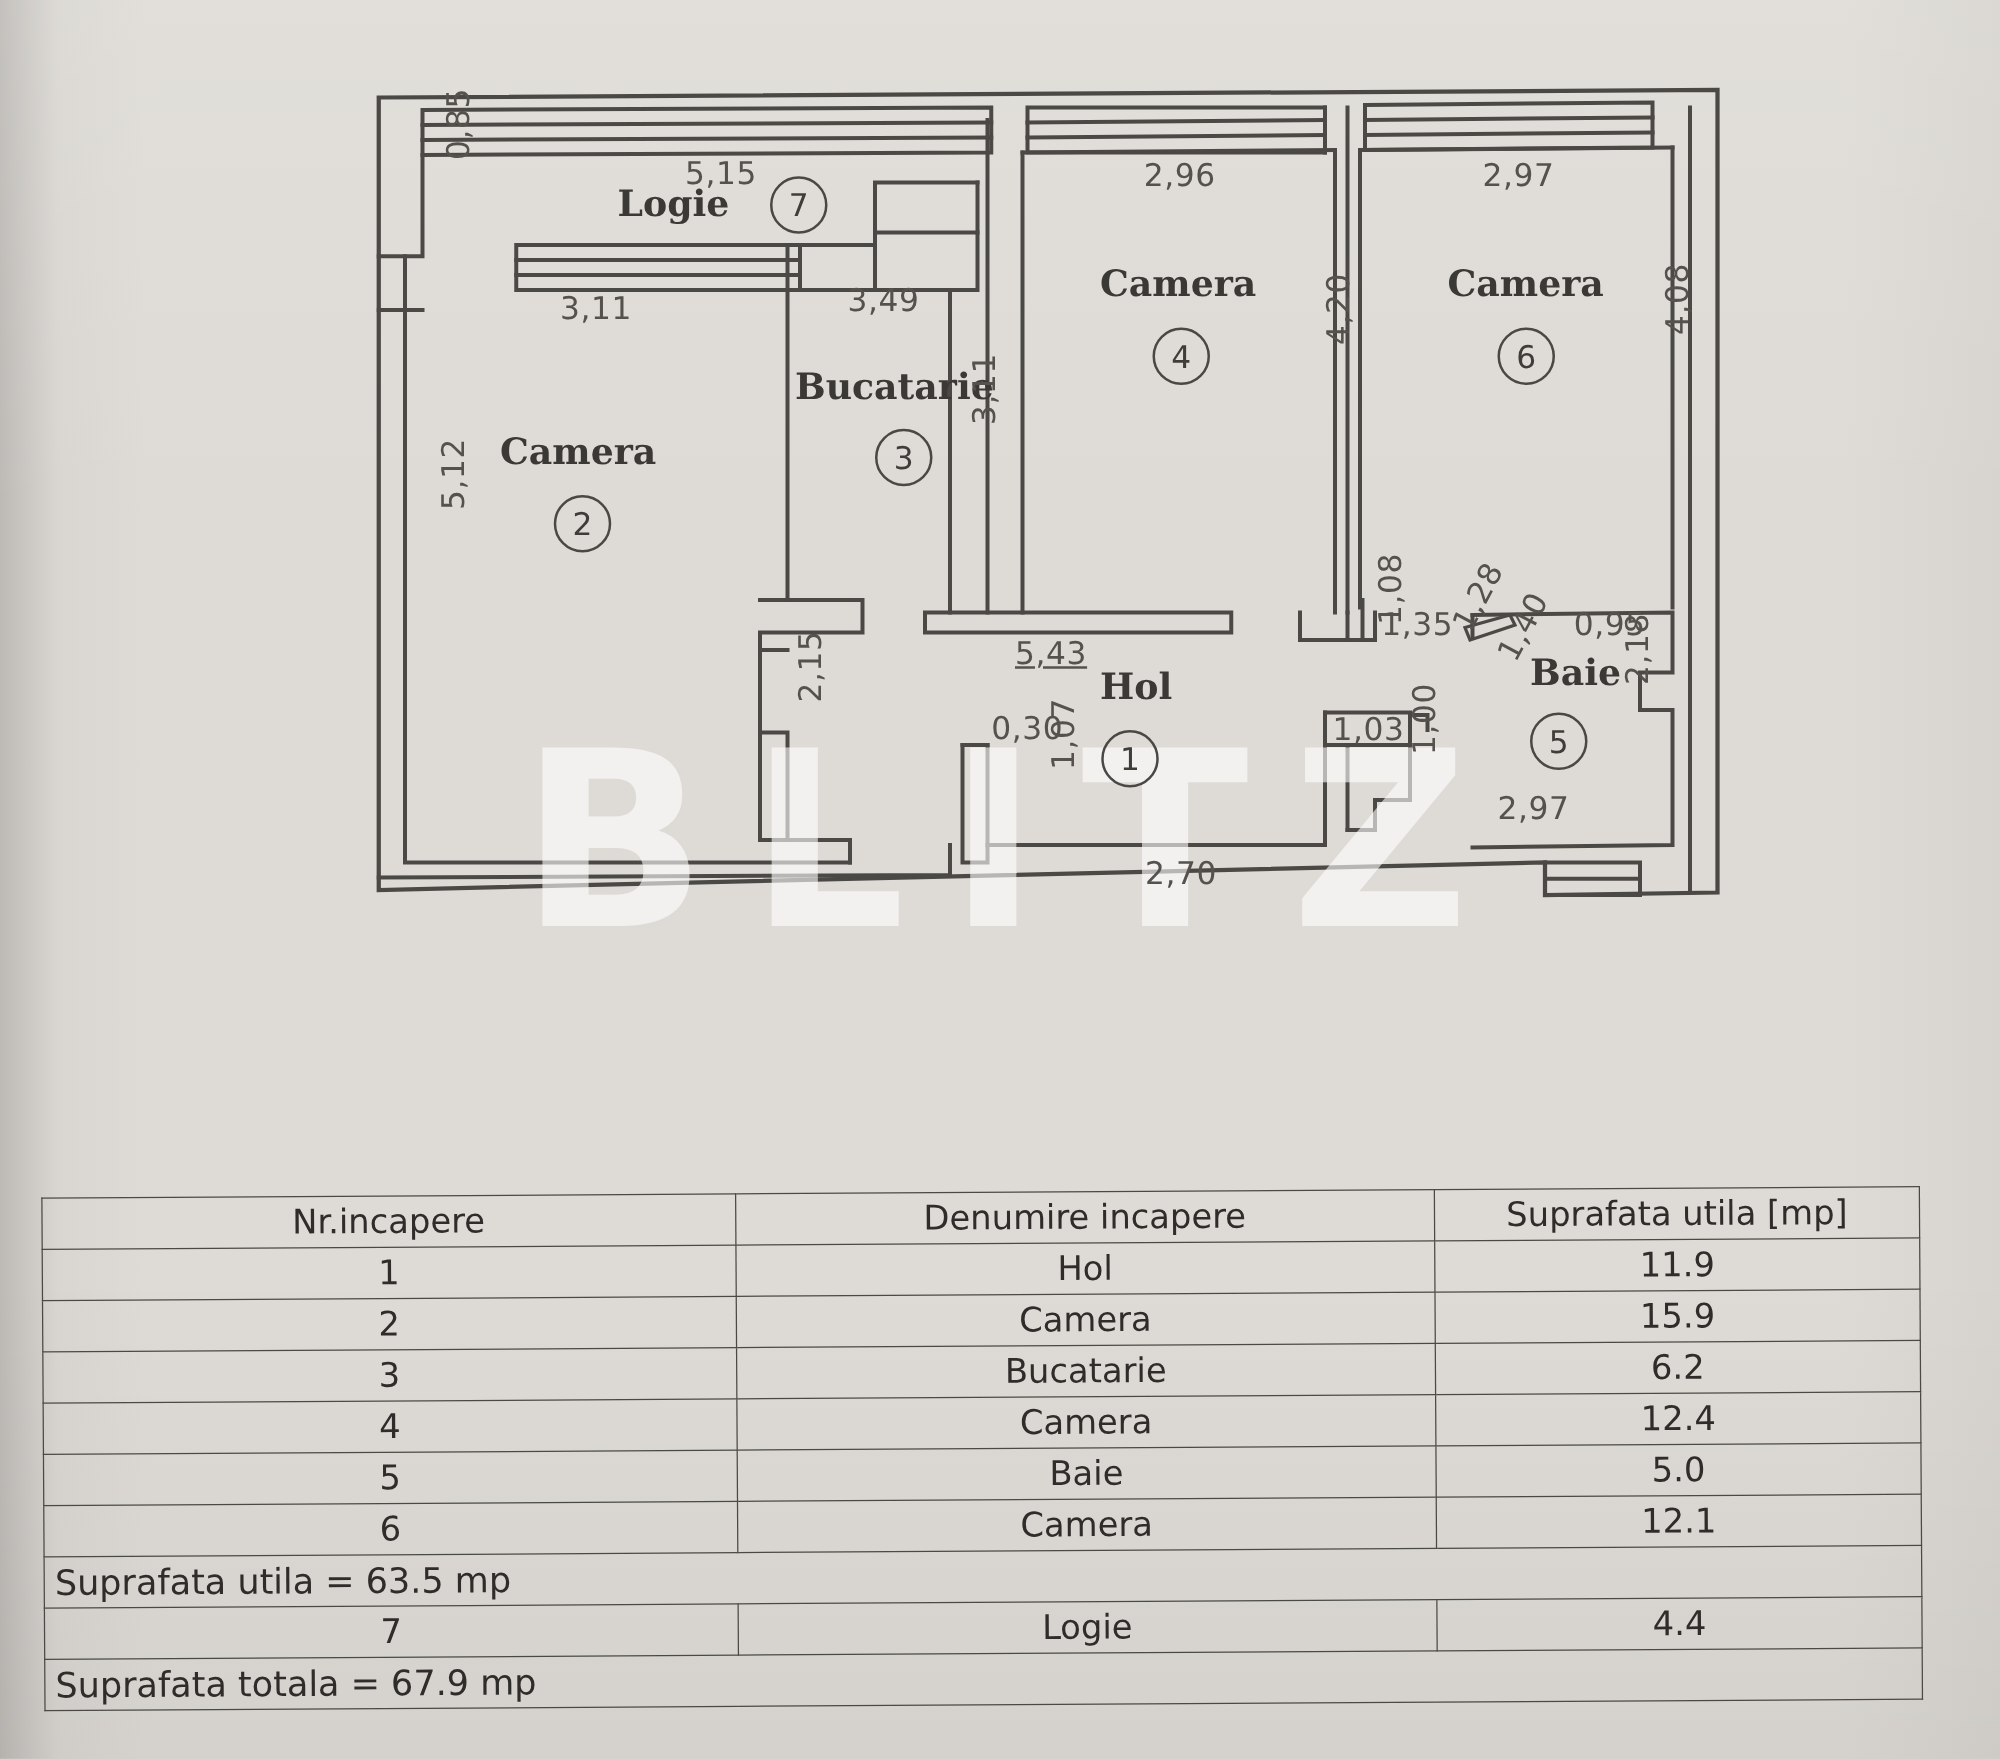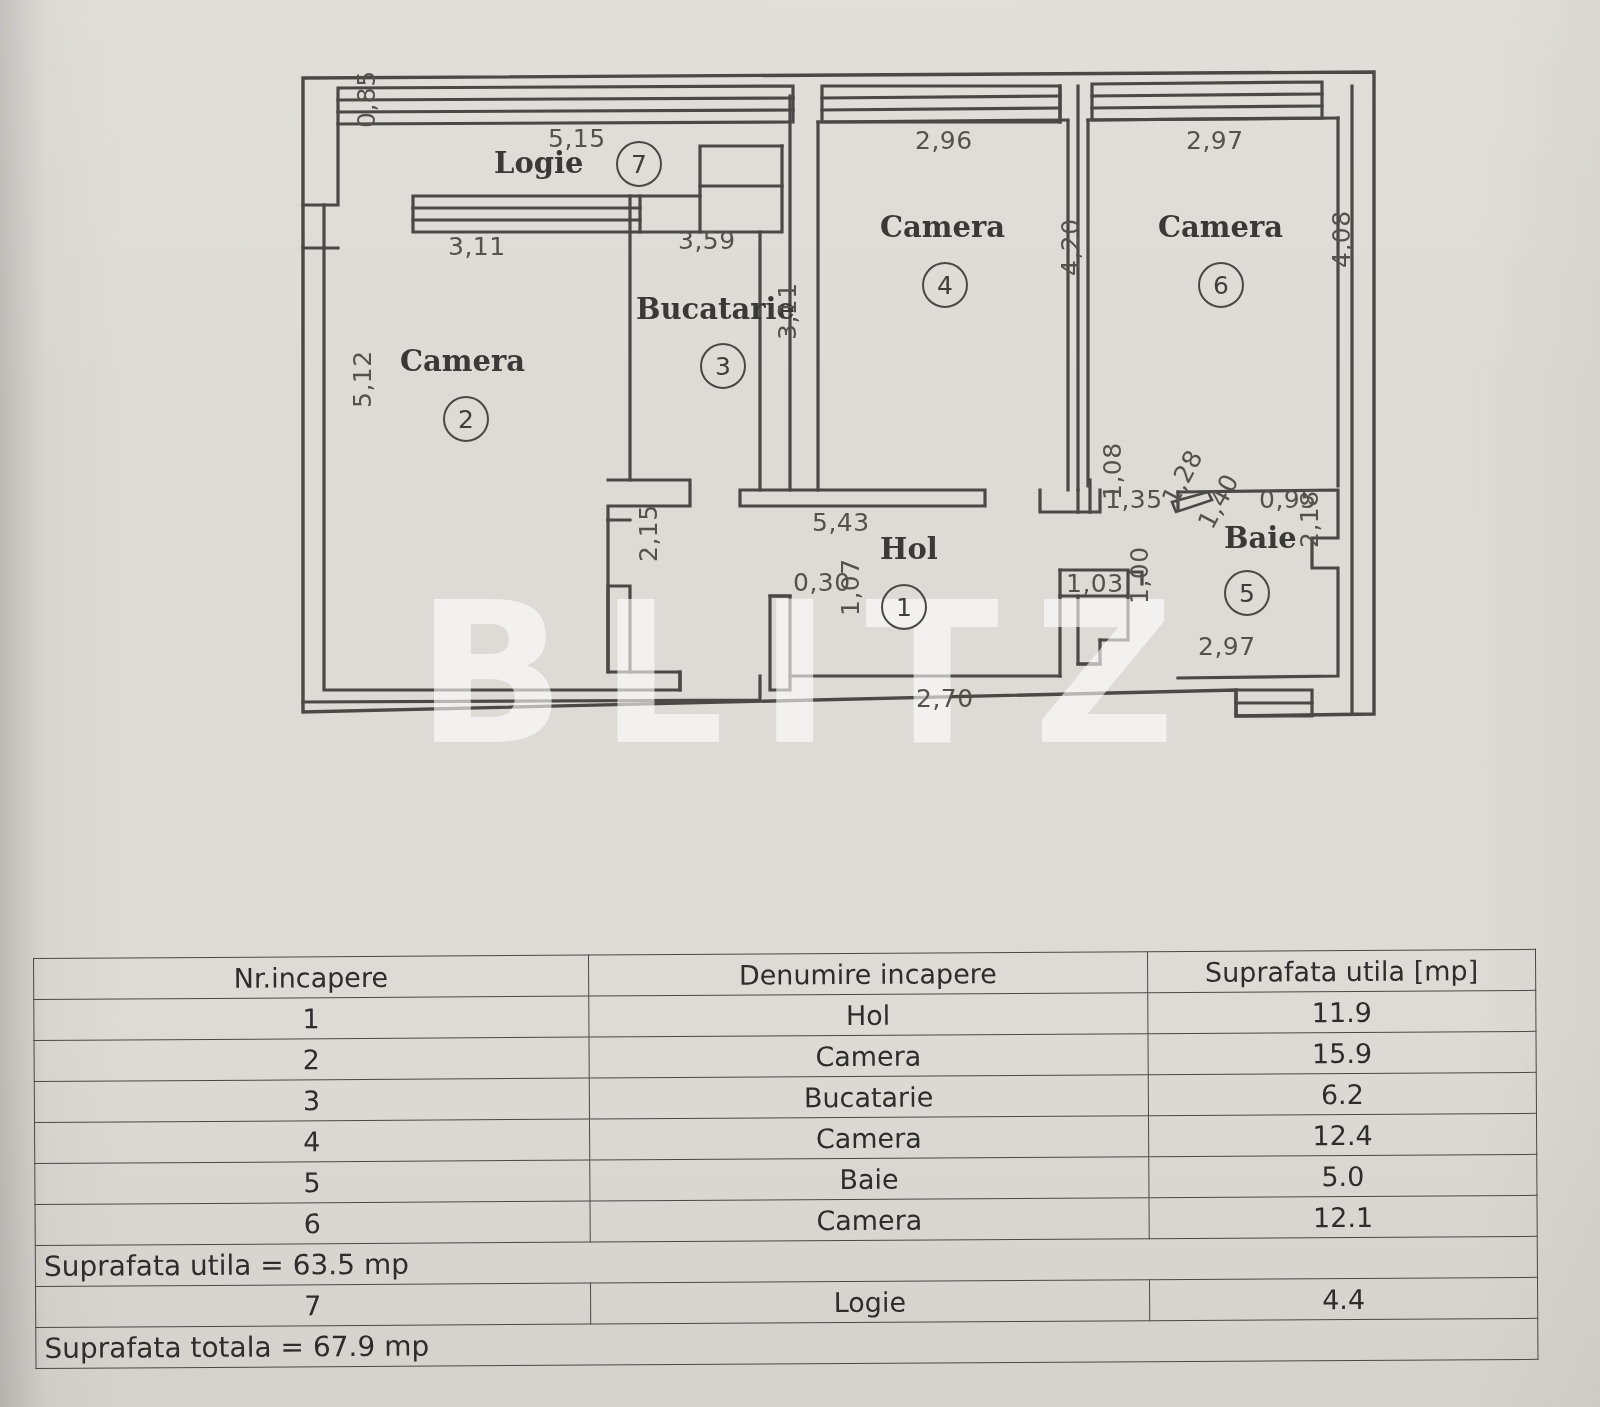--- a/index.html
+++ b/index.html
@@ -131,36 +131,36 @@
 <div class="tx room" style="left:494px;top:146px;">Logie</div>
 <div class="badge" style="left:616px;top:141px;">7</div>
 <div class="tx dim dimv" style="left:352px;top:128px;">0,85</div>
 
 <div class="tx dim" style="left:448px;top:232px;">3,11</div>
 <div class="tx room" style="left:400px;top:344px;">Camera</div>
 <div class="badge" style="left:443px;top:396px;">2</div>
 <div class="tx dim dimv" style="left:348px;top:408px;">5,12</div>
 <div class="tx dim dimv" style="left:634px;top:562px;">2,15</div>
 
-<div class="tx dim" style="left:678px;top:226px;">3,59</div>
+<div class="tx dim" style="left:678px;top:226px;">3,49</div>
 <div class="tx room" style="left:636px;top:292px;">Bucatarie</div>
 <div class="badge" style="left:700px;top:343px;">3</div>
 <div class="tx dim dimv" style="left:773px;top:340px;">3,11</div>
 
 <div class="tx dim" style="left:915px;top:126px;">2,96</div>
 <div class="tx room" style="left:880px;top:210px;">Camera</div>
 <div class="badge" style="left:922px;top:262px;">4</div>
 <div class="tx dim dimv" style="left:1056px;top:276px;">4,20</div>
 
 <div class="tx dim" style="left:1186px;top:126px;">2,97</div>
 <div class="tx room" style="left:1158px;top:210px;">Camera</div>
 <div class="badge" style="left:1198px;top:262px;">6</div>
 <div class="tx dim dimv" style="left:1327px;top:268px;">4,08</div>
 
-<div class="tx dim" style="left:812px;top:508px;">5,43</div>
+<div class="tx dim" style="left:812px;top:508px;text-decoration:underline;">5,43</div>
 <div class="tx room" style="left:880px;top:532px;">Hol</div>
 <div class="badge" style="left:881px;top:584px;">1</div>
 <div class="tx dim" style="left:793px;top:568px;">0,30</div>
 <div class="tx dim dimv" style="left:836px;top:616px;">1,07</div>
 <div class="tx dim" style="left:916px;top:658px;margin-top:26px;">2,70</div>
 <div class="tx dim" style="left:1066px;top:553px;margin-top:16px;">1,03</div>
 <div class="tx dim dimv" style="left:1098px;top:500px;">1,08</div>
 <div class="tx dim dimv" style="left:1125px;top:604px;">1,00</div>
 
 <div class="tx dim" style="left:1105px;top:485px;">1,35</div>

